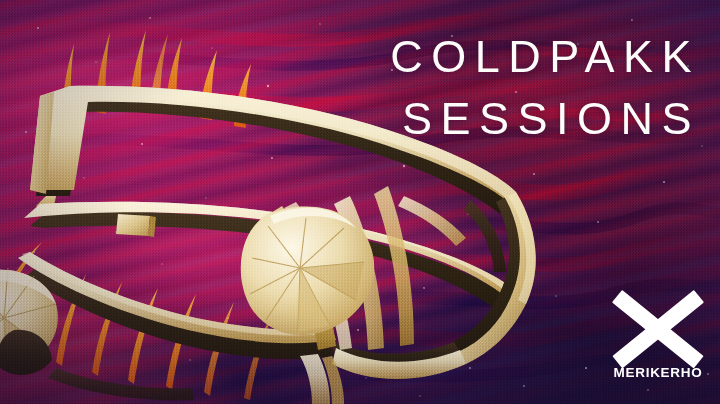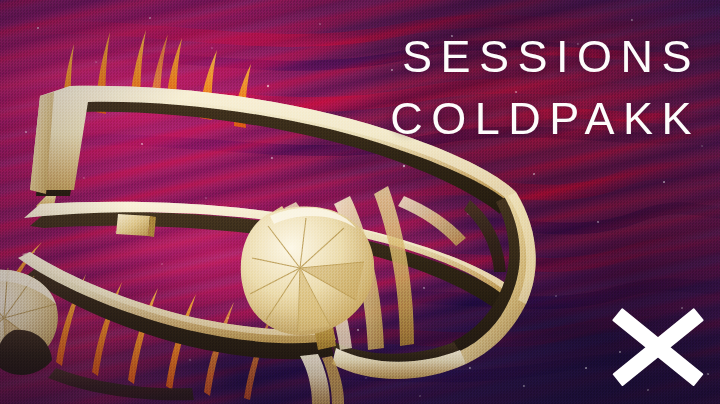--- a/index.html
+++ b/index.html
@@ -383,24 +383,25 @@
       <path d="M404,196 C428,206 450,220 466,238 L456,246
                C442,230 422,216 398,206 Z" fill="url(#gldB)" opacity=".85"></path>
       <path d="M56,368 C92,382 142,390 192,388 L194,400 C140,402 88,394 48,378 Z" fill="url(#shd)" opacity=".85"></path>
     </g>
   </svg>
 
   <div class="bg-layer bg-vignette"></div>
   <div class="bg-layer bg-grain"></div>
 
   <div class="title-block">
+    <span class="title-line">COLDPAKK</span>
     <span class="title-line">SESSIONS</span>
-    <span class="title-line">COLDPAKK</span>
   </div>
 
   <div class="logo-block">
     <div class="logo-x">
       <i class="a"></i>
       <i class="b"></i>
     </div>
+    <div class="logo-text">MERIKERHO</div>
   </div>
 
 </div>
 
 </body></html>

